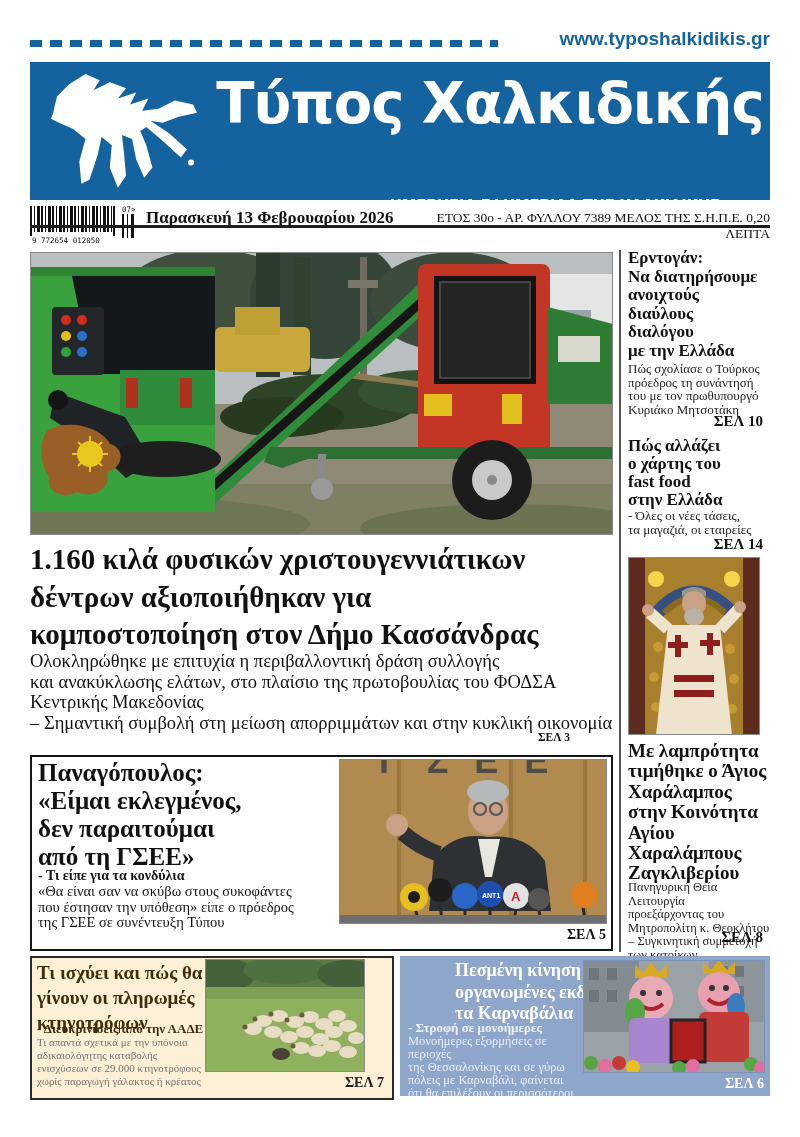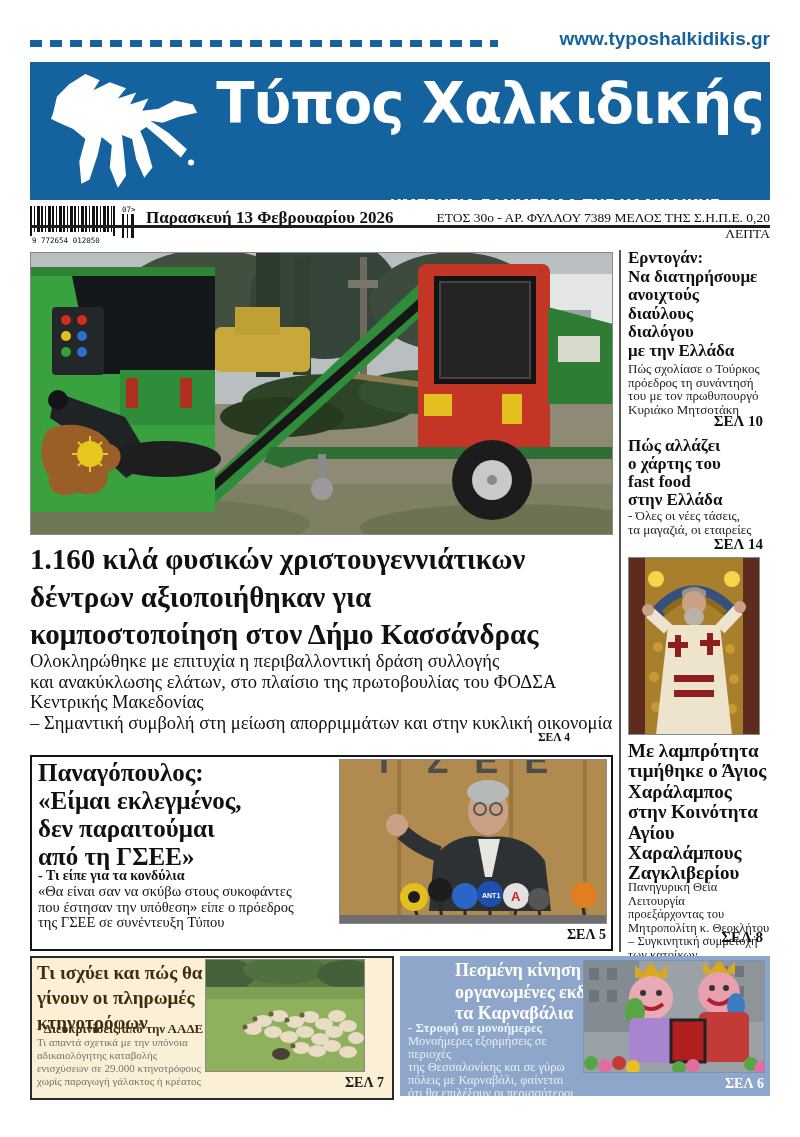--- a/index.html
+++ b/index.html
@@ -248,21 +248,21 @@
 των κατοίκων</div>
   <div class="abs s-ref" style="top:929px">ΣΕΛ 8</div>
 
   <div class="abs lead-head pre">1.160 κιλά φυσικών χριστουγεννιάτικων
 δέντρων αξιοποιήθηκαν για
 κομποστοποίηση στον Δήμο Κασσάνδρας</div>
   <div class="abs lead-sub pre">Ολοκληρώθηκε με επιτυχία η περιβαλλοντική δράση συλλογής
 και ανακύκλωσης ελάτων, στο πλαίσιο της πρωτοβουλίας του ΦΟΔΣΑ
 Κεντρικής Μακεδονίας
 – Σημαντική συμβολή στη μείωση απορριμμάτων και στην κυκλική οικονομία</div>
-  <div class="abs lead-ref">ΣΕΛ 4</div>
+  <div class="abs lead-ref">ΣΕΛ 3</div>
 
   <div class="abs gsee-box"></div>
   <div class="abs gsee-head pre">Παναγόπουλος:
 «Είμαι εκλεγμένος,
 δεν παραιτούμαι
 από τη ΓΣΕΕ»</div>
   <div class="abs gsee-kick">- Τι είπε για τα κονδύλια</div>
   <div class="abs gsee-sum pre">«Θα είναι σαν να σκύβω στους συκοφάντες
 που έστησαν την υπόθεση» είπε ο πρόεδρος
 της ΓΣΕΕ σε συνέντευξη Τύπου</div>

